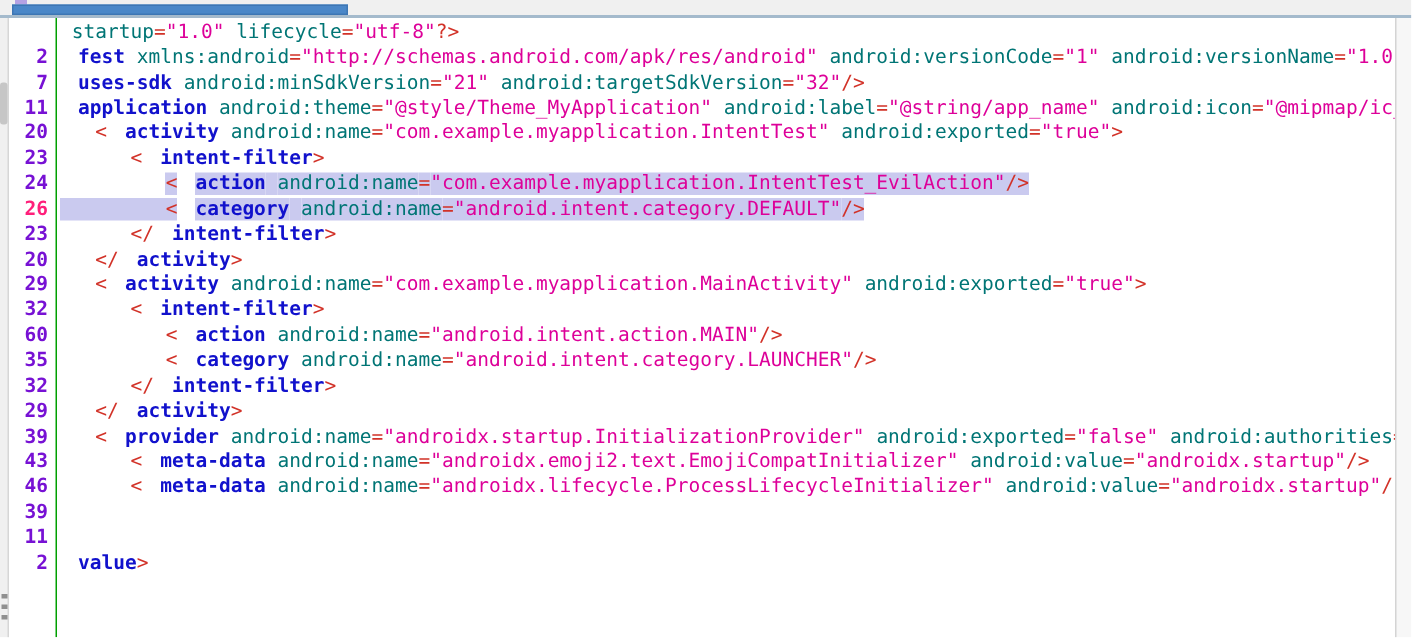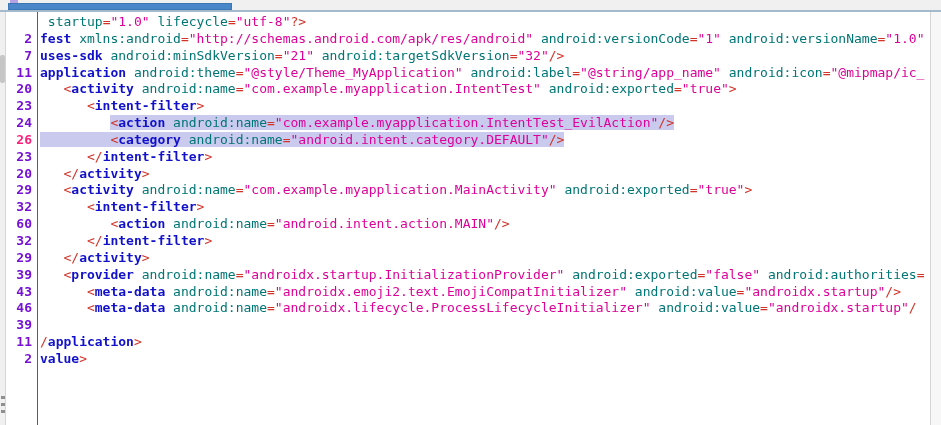--- a/index.html
+++ b/index.html
@@ -21,21 +21,21 @@
   
   .editor{position:absolute;left:6px;top:12px;right:11px;bottom:0;background:#fff;overflow:hidden;padding-top:2px;box-sizing:border-box;}
   .gutter-border{position:absolute;left:31px;top:0;bottom:0;width:1px;background:var(--gutter-border,#00a000);}
   .line{display:flex;height:16.857px;line-height:16.857px;white-space:pre;}
   .ln{flex:none;width:31px;text-align:right;padding-right:5px;box-sizing:border-box;
       color:var(--gutter-number,#7711d4);font-weight:bold;}
   .ln.active{color:var(--gutter-number-active,#ff1f7a);}
   .codeln{flex:none;padding-left:3px;white-space:pre;color:#000;}
   .tk-ws{color:#000000;}
   .tk-tag,.tk-eq{color:var(--tag-punct,#d23228);}
-  .tk-name{color:var(--element-name,#1111cc);font-weight:bold;}
+  .tk-name{color:var(--element-name,#1111cc);font-weight:bold;margin-left:12px;}
   .tk-attr{color:var(--attribute-name,#007575);}
   .tk-str{color:var(--string-value,#dd0099);}
   .sel{background:var(--selection,#cacaef);}
 </style>
 </head>
 <body>
 
 <div class="app">
 
   <div class="hscroll">
@@ -60,27 +60,28 @@
         <div class="line"><span class="ln">11</span><span class="codeln"><span class="tk-name">application</span><span class="tk-ws"> </span><span class="tk-attr">android:theme</span><span class="tk-eq">=</span><span class="tk-str">"@style/Theme_MyApplication"</span><span class="tk-ws"> </span><span class="tk-attr">android:label</span><span class="tk-eq">=</span><span class="tk-str">"@string/app_name"</span><span class="tk-ws"> </span><span class="tk-attr">android:icon</span><span class="tk-eq">=</span><span class="tk-str">"@mipmap/ic_</span></span></div>
         <div class="line"><span class="ln">20</span><span class="codeln"><span class="tk-ws">   </span><span class="tk-tag">&lt;</span><span class="tk-name">activity</span><span class="tk-ws"> </span><span class="tk-attr">android:name</span><span class="tk-eq">=</span><span class="tk-str">"com.example.myapplication.IntentTest"</span><span class="tk-ws"> </span><span class="tk-attr">android:exported</span><span class="tk-eq">=</span><span class="tk-str">"true"</span><span class="tk-tag">&gt;</span></span></div>
         <div class="line"><span class="ln">23</span><span class="codeln"><span class="tk-ws">      </span><span class="tk-tag">&lt;</span><span class="tk-name">intent-filter</span><span class="tk-tag">&gt;</span></span></div>
         <div class="line"><span class="ln">24</span><span class="codeln"><span class="tk-ws">         </span><span class="tk-tag sel">&lt;</span><span class="tk-name sel">action</span><span class="tk-ws sel"> </span><span class="tk-attr sel">android:name</span><span class="tk-eq sel">=</span><span class="tk-str sel">"com.example.myapplication.IntentTest_EvilAction"</span><span class="tk-tag sel">/&gt;</span></span></div>
         <div class="line"><span class="ln active">26</span><span class="codeln"><span class="tk-ws sel">         </span><span class="tk-tag sel">&lt;</span><span class="tk-name sel">category</span><span class="tk-ws sel"> </span><span class="tk-attr sel">android:name</span><span class="tk-eq sel">=</span><span class="tk-str sel">"android.intent.category.DEFAULT"</span><span class="tk-tag sel">/&gt;</span></span></div>
         <div class="line"><span class="ln">23</span><span class="codeln"><span class="tk-ws">      </span><span class="tk-tag">&lt;/</span><span class="tk-name">intent-filter</span><span class="tk-tag">&gt;</span></span></div>
         <div class="line"><span class="ln">20</span><span class="codeln"><span class="tk-ws">   </span><span class="tk-tag">&lt;/</span><span class="tk-name">activity</span><span class="tk-tag">&gt;</span></span></div>
         <div class="line"><span class="ln">29</span><span class="codeln"><span class="tk-ws">   </span><span class="tk-tag">&lt;</span><span class="tk-name">activity</span><span class="tk-ws"> </span><span class="tk-attr">android:name</span><span class="tk-eq">=</span><span class="tk-str">"com.example.myapplication.MainActivity"</span><span class="tk-ws"> </span><span class="tk-attr">android:exported</span><span class="tk-eq">=</span><span class="tk-str">"true"</span><span class="tk-tag">&gt;</span></span></div>
         <div class="line"><span class="ln">32</span><span class="codeln"><span class="tk-ws">      </span><span class="tk-tag">&lt;</span><span class="tk-name">intent-filter</span><span class="tk-tag">&gt;</span></span></div>
         <div class="line"><span class="ln">60</span><span class="codeln"><span class="tk-ws">         </span><span class="tk-tag">&lt;</span><span class="tk-name">action</span><span class="tk-ws"> </span><span class="tk-attr">android:name</span><span class="tk-eq">=</span><span class="tk-str">"android.intent.action.MAIN"</span><span class="tk-tag">/&gt;</span></span></div>
+        <div class="line"><span class="ln">35</span><span class="codeln"><span class="tk-ws">         </span><span class="tk-tag">&lt;</span><span class="tk-name">category</span><span class="tk-ws"> </span><span class="tk-attr">android:name</span><span class="tk-eq">=</span><span class="tk-str">"android.intent.category.LAUNCHER"</span><span class="tk-tag">/&gt;</span></span></div>
         <div class="line"><span class="ln">32</span><span class="codeln"><span class="tk-ws">      </span><span class="tk-tag">&lt;/</span><span class="tk-name">intent-filter</span><span class="tk-tag">&gt;</span></span></div>
         <div class="line"><span class="ln">29</span><span class="codeln"><span class="tk-ws">   </span><span class="tk-tag">&lt;/</span><span class="tk-name">activity</span><span class="tk-tag">&gt;</span></span></div>
         <div class="line"><span class="ln">39</span><span class="codeln"><span class="tk-ws">   </span><span class="tk-tag">&lt;</span><span class="tk-name">provider</span><span class="tk-ws"> </span><span class="tk-attr">android:name</span><span class="tk-eq">=</span><span class="tk-str">"androidx.startup.InitializationProvider"</span><span class="tk-ws"> </span><span class="tk-attr">android:exported</span><span class="tk-eq">=</span><span class="tk-str">"false"</span><span class="tk-ws"> </span><span class="tk-attr">android:authorities</span><span class="tk-eq">=</span></span></div>
         <div class="line"><span class="ln">43</span><span class="codeln"><span class="tk-ws">      </span><span class="tk-tag">&lt;</span><span class="tk-name">meta-data</span><span class="tk-ws"> </span><span class="tk-attr">android:name</span><span class="tk-eq">=</span><span class="tk-str">"androidx.emoji2.text.EmojiCompatInitializer"</span><span class="tk-ws"> </span><span class="tk-attr">android:value</span><span class="tk-eq">=</span><span class="tk-str">"androidx.startup"</span><span class="tk-tag">/&gt;</span></span></div>
         <div class="line"><span class="ln">46</span><span class="codeln"><span class="tk-ws">      </span><span class="tk-tag">&lt;</span><span class="tk-name">meta-data</span><span class="tk-ws"> </span><span class="tk-attr">android:name</span><span class="tk-eq">=</span><span class="tk-str">"androidx.lifecycle.ProcessLifecycleInitializer"</span><span class="tk-ws"> </span><span class="tk-attr">android:value</span><span class="tk-eq">=</span><span class="tk-str">"androidx.startup"</span><span class="tk-tag">/</span></span></div>
         <div class="line"><span class="ln">39</span></div>
-        <div class="line"><span class="ln">11</span><span class="codeln"><span class="tk-tag">/</span><span class="tk-name">application</span><span class="tk-tag">&gt;</span></span></div>
+        <div class="line"><span class="ln">11</span></div>
         <div class="line"><span class="ln">2</span><span class="codeln"><span class="tk-name">value</span><span class="tk-tag">&gt;</span></span></div>
       </div>
     <div class="gutter-border"></div>
   </div>
 
   <div class="vscroll"></div>
 
 </div>
 
 </body></html>

